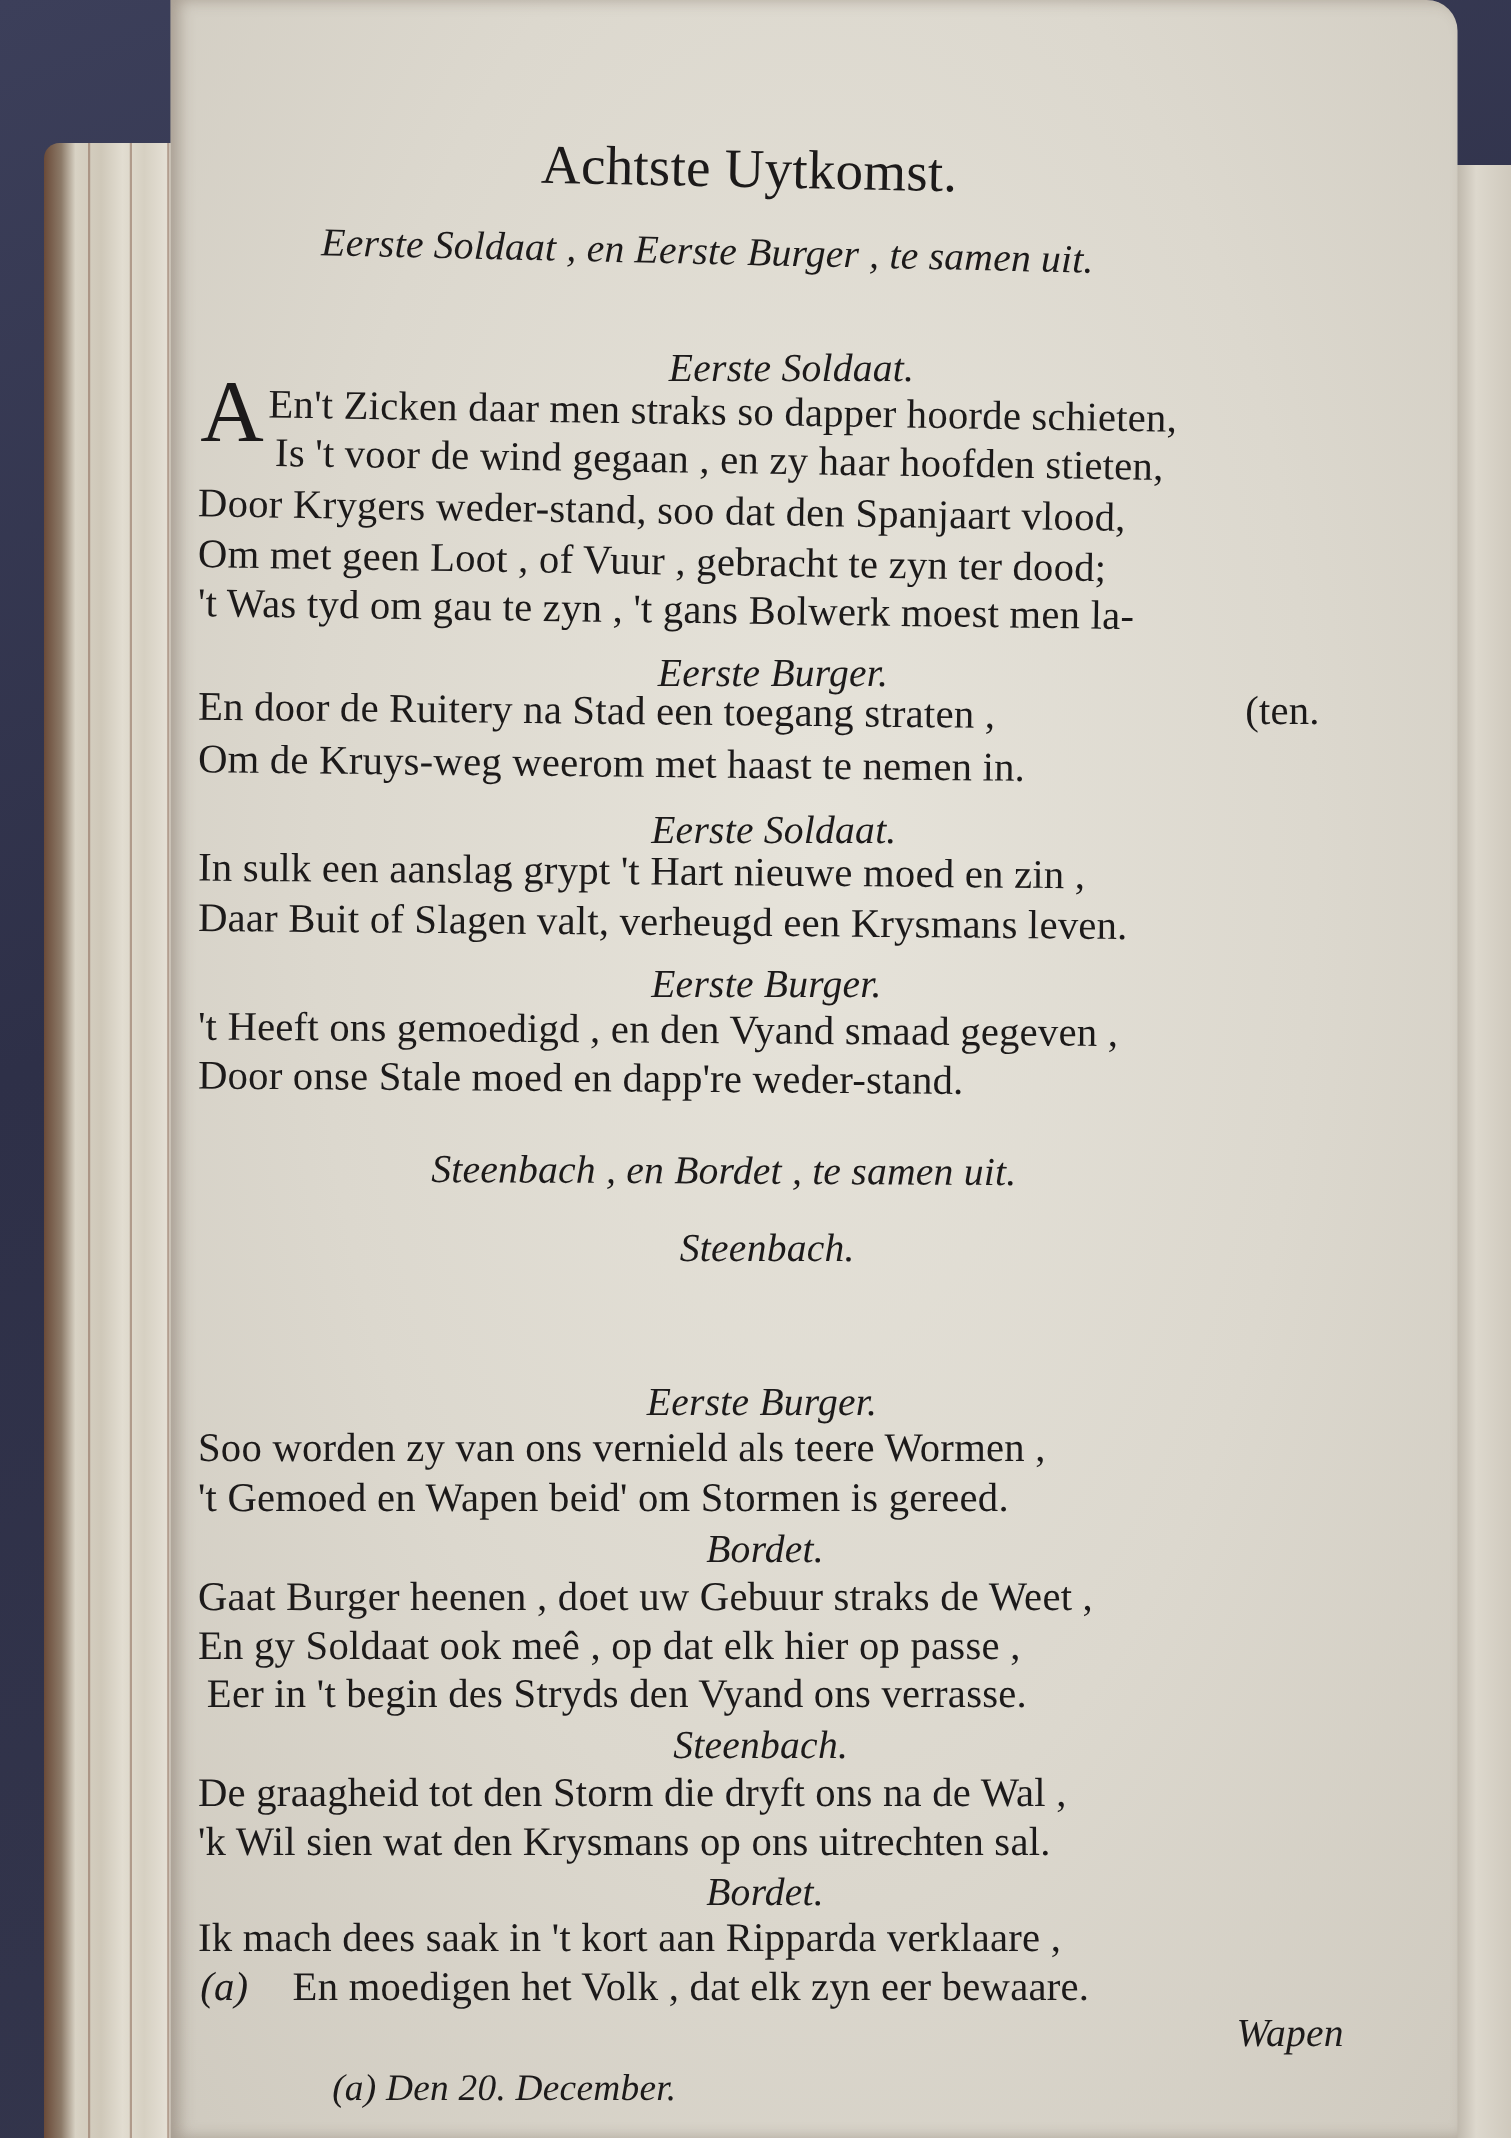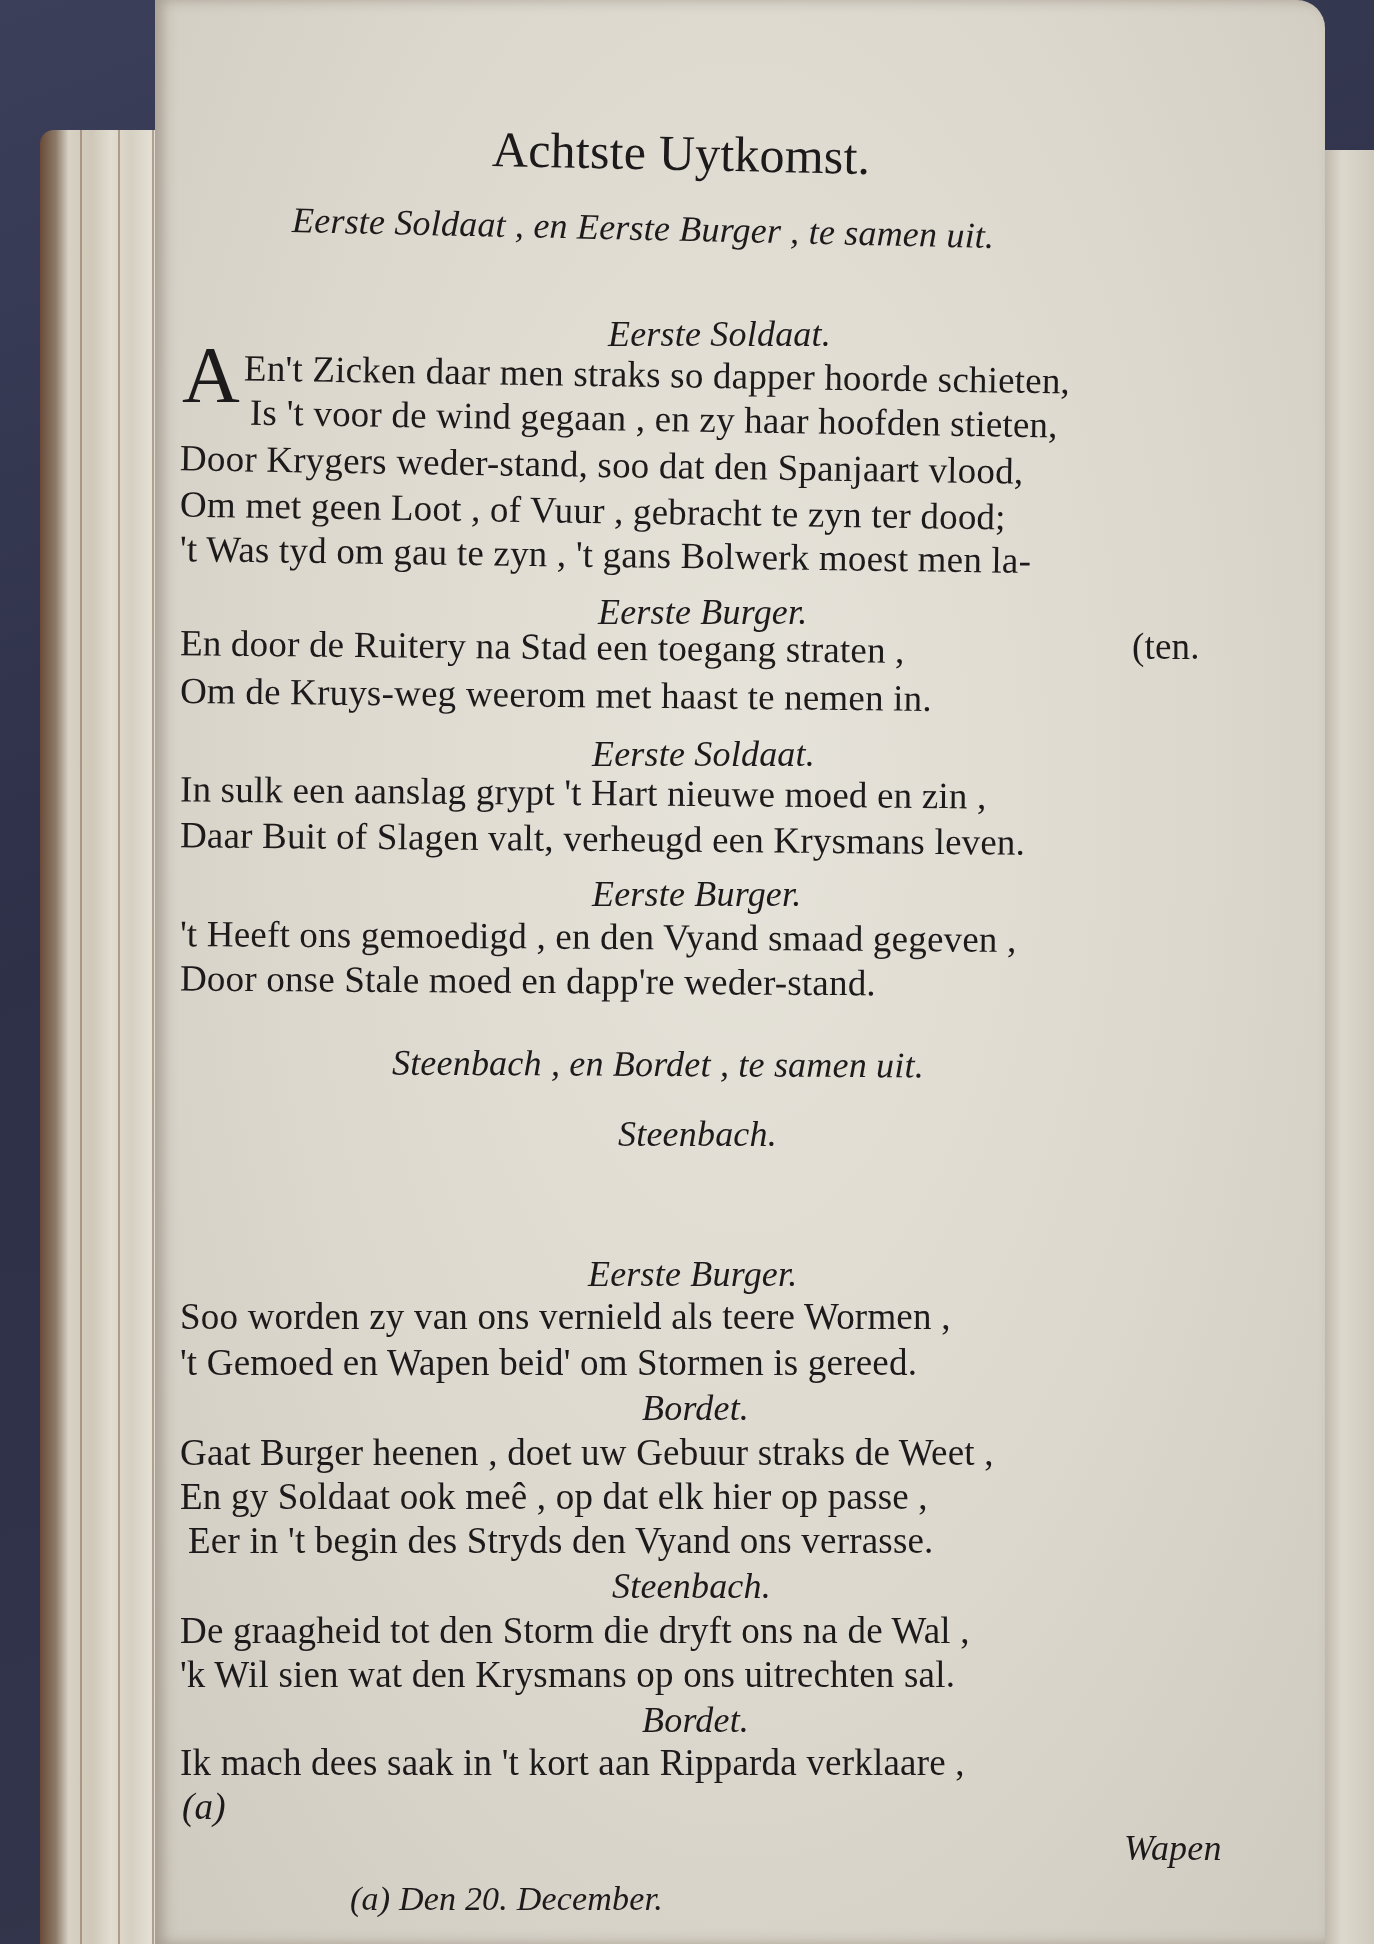--- a/index.html
+++ b/index.html
@@ -23,21 +23,21 @@
   .gutter {
     position:absolute; left:1310px; top:150px; width:64px; height:1794px;
     background: linear-gradient(90deg, #6d5446 0%, #b9b2a6 18%, #ddd8cd 50%, #cfc9bd 100%);
   }
   .text { position:absolute; left:0; top:0; width:1374px; height:1944px; color:#1c1a1a; }
   .ln { position:absolute; white-space:nowrap; font-size:37px; line-height:1; letter-spacing:0.2px; }
   .it { font-style:italic; }
   .title { font-size:50px; }
   .hdr { font-size:36px; }
   .dropcap { font-size:80px; position:absolute; }
-  .sm { font-size:34px;margin-left:48px; }
+  .sm { font-size:34px; }
 </style>
 </head>
 <body>
 
 <div class="stack">
   <div class="edge" style="left:40px"></div>
   <div class="edge" style="left:78px"></div>
   <div class="edge" style="left:112px"></div>
 </div>
 <div class="gutter"></div>
@@ -81,16 +81,17 @@
   <div class="ln" style="left:180px;top:1478px">En gy Soldaat ook meê , op dat elk hier op passe ,</div>
   <div class="ln" style="left:188px;top:1522px">Eer in 't begin des Stryds den Vyand ons verrasse.</div>
 
   <div class="ln it hdr" style="left:612px;top:1568px">Steenbach.</div>
   <div class="ln" style="left:180px;top:1612px">De graagheid tot den Storm die dryft ons na de Wal ,</div>
   <div class="ln" style="left:180px;top:1656px">'k Wil sien wat den Krysmans op ons uitrechten sal.</div>
 
   <div class="ln it hdr" style="left:642px;top:1702px">Bordet.</div>
   <div class="ln" style="left:180px;top:1744px">Ik mach dees saak in 't kort aan Ripparda verklaare ,</div>
   <div class="ln it" style="left:182px;top:1788px">(a)</div>
+  <div class="ln" style="left:266px;top:1788px">En moedigen het Volk , dat elk zyn eer bewaare.</div>
 
   <div class="ln it hdr" style="left:1124px;top:1830px">Wapen</div>
   <div class="ln it sm" style="left:302px;top:1882px">(a) Den 20. December.</div>
 </div>
 
 </body></html>

